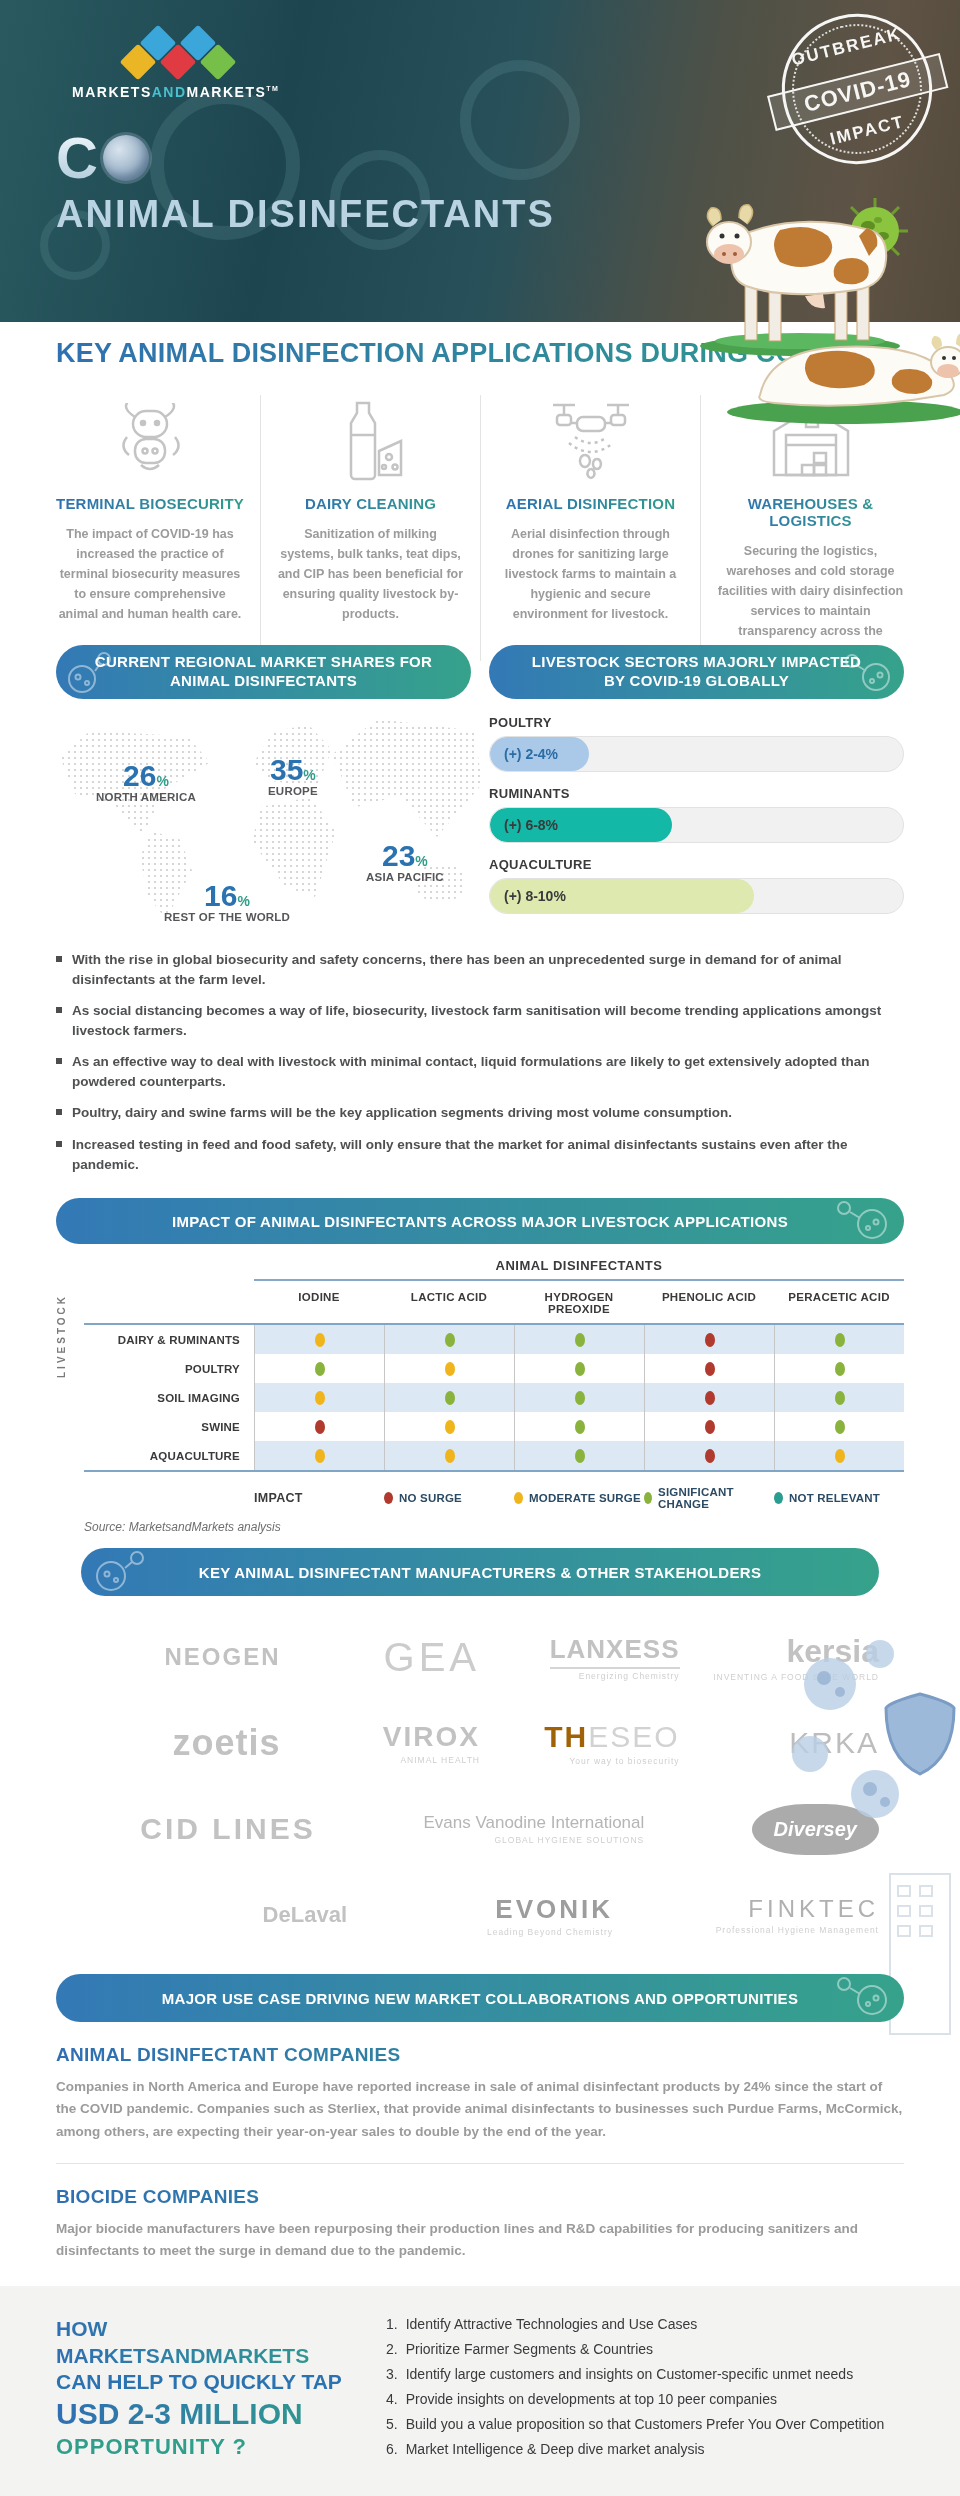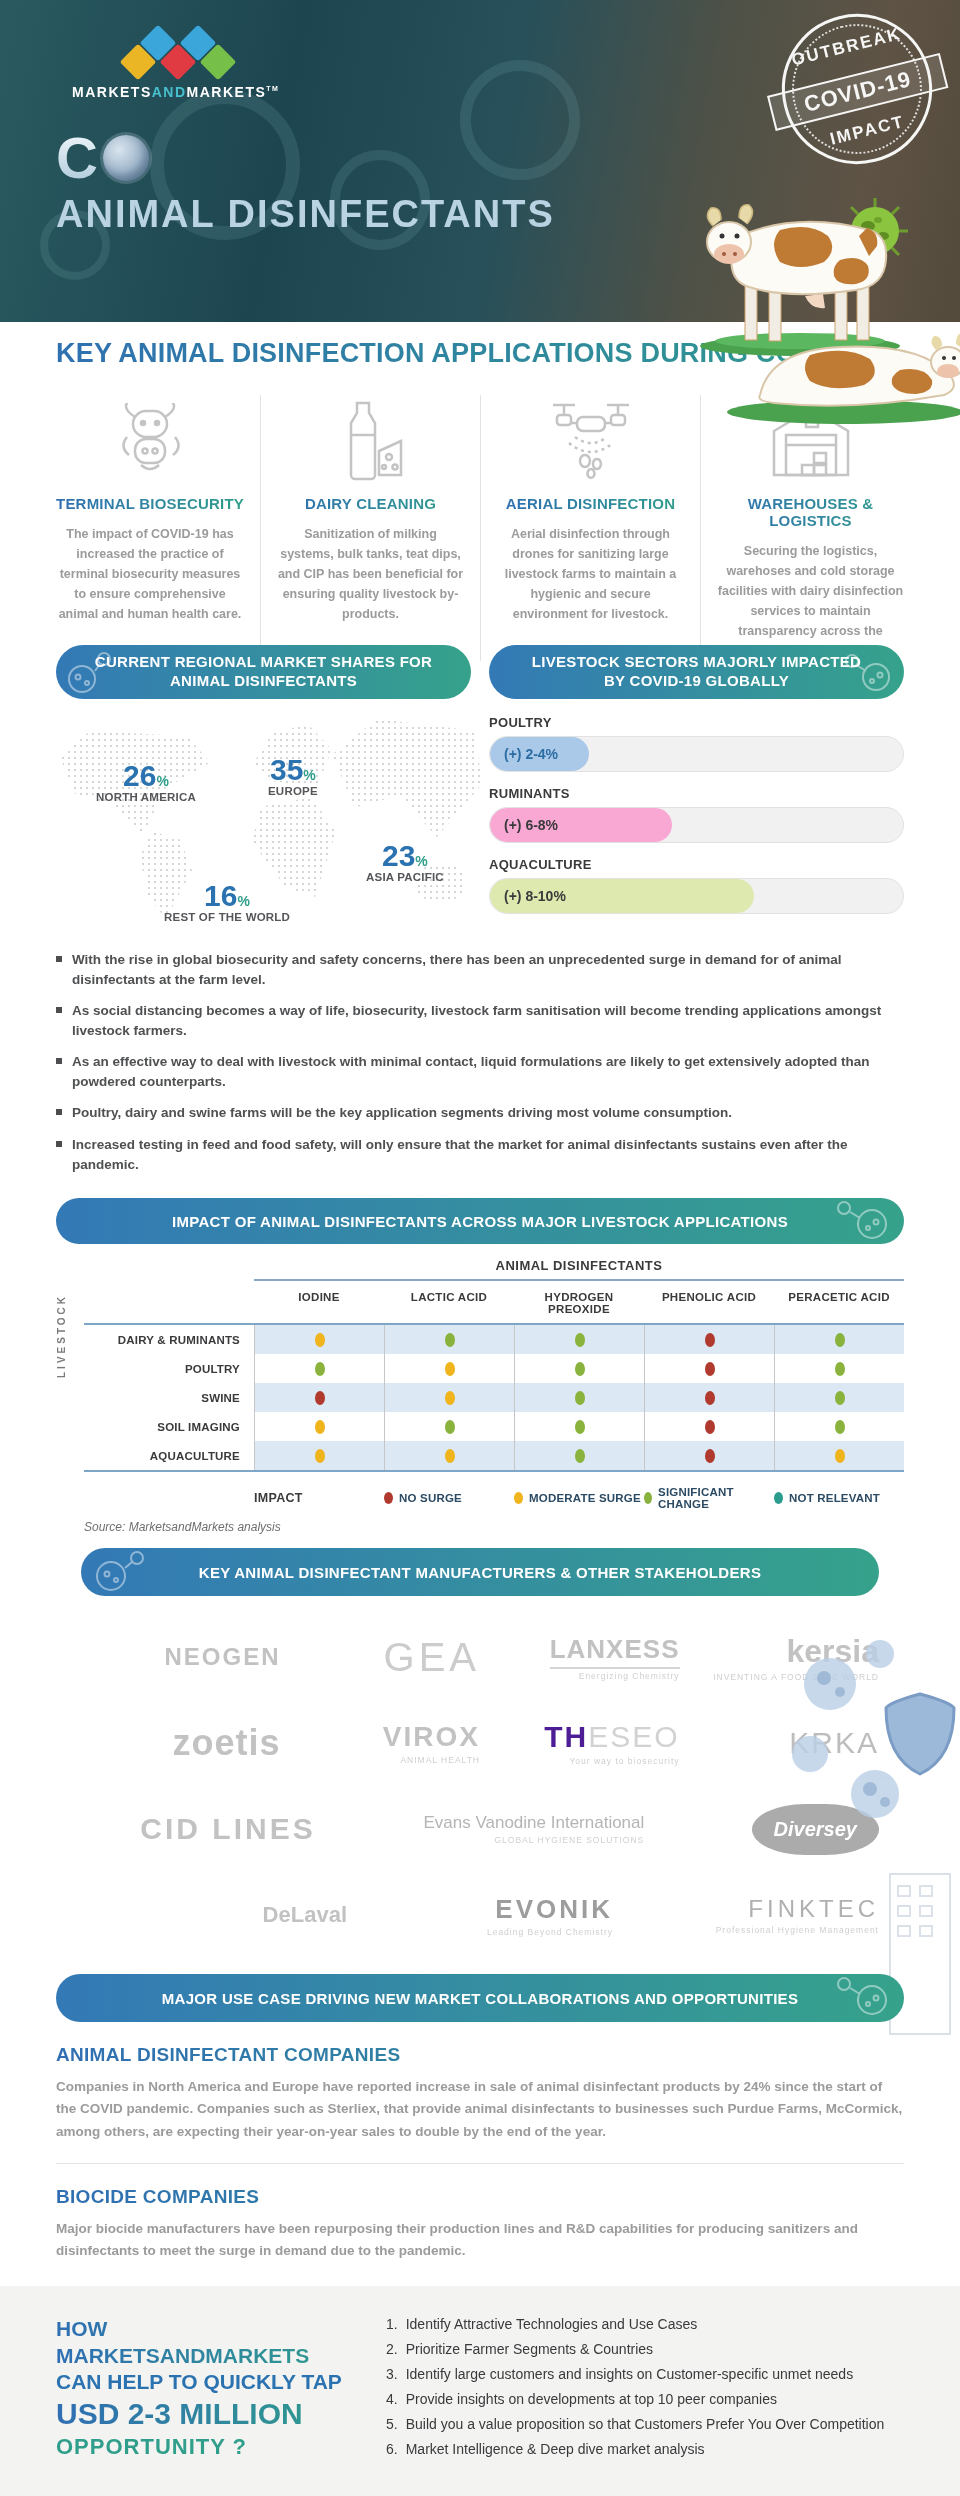--- a/index.html
+++ b/index.html
@@ -124,21 +124,21 @@
   .logo { flex:1; text-align:right; }
   .lg-main { font-weight:bold; color:#c2c2c2; }
   .lg-sub { font-size:8.5px; letter-spacing:1px; color:#cfcfcf; margin-top:2px; }
   .neogen { font-size:24px; letter-spacing:2px; }
   .gea { font-size:40px; font-weight:300; letter-spacing:4px; color:#cccccc; }
   .lanxess { font-size:26px; letter-spacing:1px; border-bottom:2px solid #d5d5d5; display:inline-block; padding-bottom:2px; }
   .kersia { font-size:32px; font-weight:bold; text-transform:lowercase; }
   .zoetis { font-size:36px; font-weight:800; text-transform:lowercase; letter-spacing:1px; }
   .virox { font-size:28px; letter-spacing:2px; }
   .theseo { font-size:30px; letter-spacing:2px; color:#d2d2d2; }
-  .theseo b { color:#4c1d95;margin-left:48px; }
+  .theseo b { color:#a16207;margin-left:48px; }
   .krka { font-size:30px; letter-spacing:2px; font-weight:300; }
   .cidlines { font-size:30px; letter-spacing:3px; }
   .evans { font-size:17px; color:#b5b5b5; }
   .diversey { display:inline-block; background:#ababab; color:#fff; font-style:italic; font-weight:bold; font-size:20px; border-radius:50% / 60%; padding:14px 22px; }
   .delaval { font-size:22px; }
   .evonik { font-size:26px; letter-spacing:3px; color:#9d9d9d; font-weight:bold; }
   .finktec { font-size:24px; letter-spacing:4px; color:#b0b0b0; }
   .manu-deco { position:absolute; right:0px; top:90px; width:190px; height:420px; pointer-events:none; }
 
   
@@ -385,21 +385,21 @@
           <div class="bar-label">POULTRY</div>
           <div class="bar-track">
               <div class="bar-fill" style="width: 24%; background: rgb(170, 201, 233); color: rgb(43, 108, 163);">
                 <span>(+) 2-4%</span>
               </div>
             </div>
         </div>
         <div class="bar-block">
           <div class="bar-label">RUMINANTS</div>
           <div class="bar-track">
-              <div class="bar-fill" style="width: 44%; background: #f9a8d4; color: rgb(58, 58, 60);">
+              <div class="bar-fill" style="width: 44%; background: #14b8a6; color: rgb(58, 58, 60);">
                 <span>(+) 6-8%</span>
               </div>
             </div>
         </div>
         <div class="bar-block">
           <div class="bar-label">AQUACULTURE</div>
           <div class="bar-track">
               <div class="bar-fill" style="width: 64%; background: rgb(221, 233, 174); color: rgb(58, 58, 60);">
                 <span>(+) 8-10%</span>
               </div>
@@ -486,44 +486,44 @@
                 <div class="dot" style="background: rgb(138, 179, 62);"></div>
               </div>
             <div class="cell">
                 <div class="dot" style="background: rgb(176, 58, 46);"></div>
               </div>
             <div class="cell">
                 <div class="dot" style="background: rgb(138, 179, 62);"></div>
               </div>
           </div>
           <div class="irow">
+            <div class="rlabel">SOIL IMAGING</div>
+            <div class="cell">
+                <div class="dot" style="background: rgb(240, 180, 28);"></div>
+              </div>
+            <div class="cell">
+                <div class="dot" style="background: rgb(138, 179, 62);"></div>
+              </div>
+            <div class="cell">
+                <div class="dot" style="background: rgb(138, 179, 62);"></div>
+              </div>
+            <div class="cell">
+                <div class="dot" style="background: rgb(176, 58, 46);"></div>
+              </div>
+            <div class="cell">
+                <div class="dot" style="background: rgb(138, 179, 62);"></div>
+              </div>
+          </div>
+          <div class="irow">
             <div class="rlabel">SWINE</div>
             <div class="cell">
                 <div class="dot" style="background: rgb(176, 58, 46);"></div>
               </div>
             <div class="cell">
                 <div class="dot" style="background: rgb(240, 180, 28);"></div>
-              </div>
-            <div class="cell">
-                <div class="dot" style="background: rgb(138, 179, 62);"></div>
-              </div>
-            <div class="cell">
-                <div class="dot" style="background: rgb(176, 58, 46);"></div>
-              </div>
-            <div class="cell">
-                <div class="dot" style="background: rgb(138, 179, 62);"></div>
-              </div>
-          </div>
-          <div class="irow">
-            <div class="rlabel">SOIL IMAGING</div>
-            <div class="cell">
-                <div class="dot" style="background: rgb(240, 180, 28);"></div>
-              </div>
-            <div class="cell">
-                <div class="dot" style="background: rgb(138, 179, 62);"></div>
               </div>
             <div class="cell">
                 <div class="dot" style="background: rgb(138, 179, 62);"></div>
               </div>
             <div class="cell">
                 <div class="dot" style="background: rgb(176, 58, 46);"></div>
               </div>
             <div class="cell">
                 <div class="dot" style="background: rgb(138, 179, 62);"></div>
               </div>

